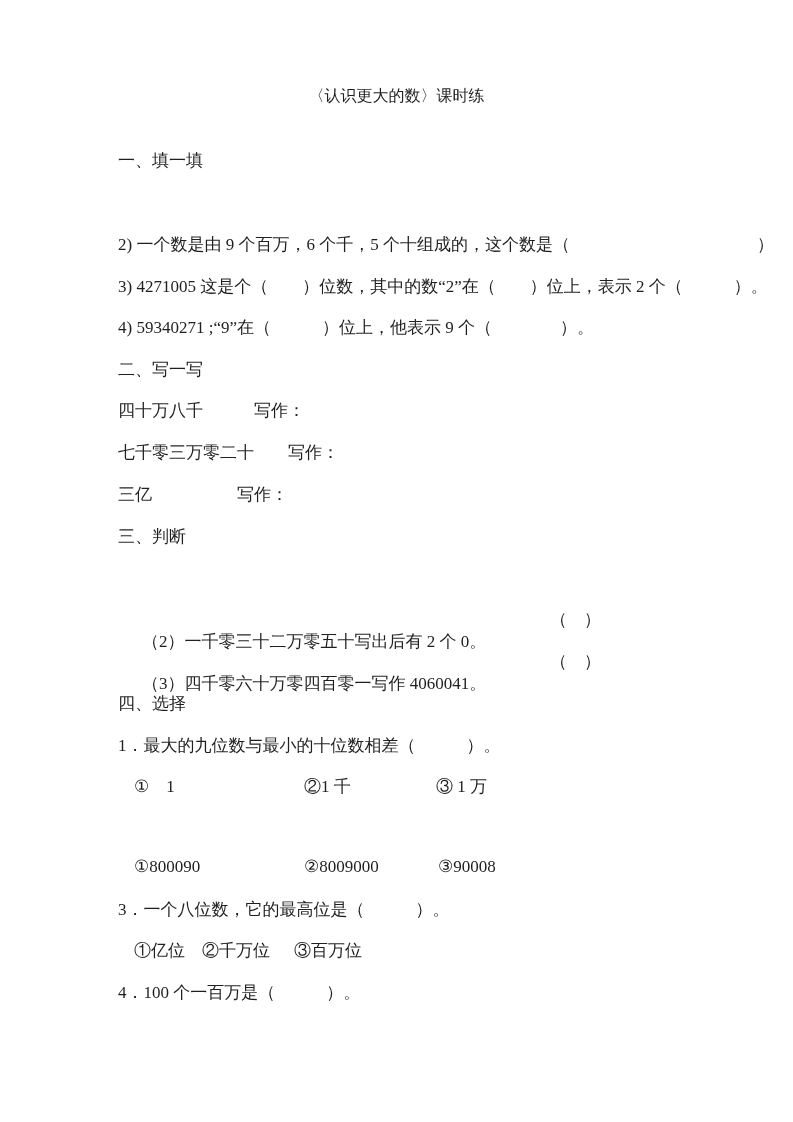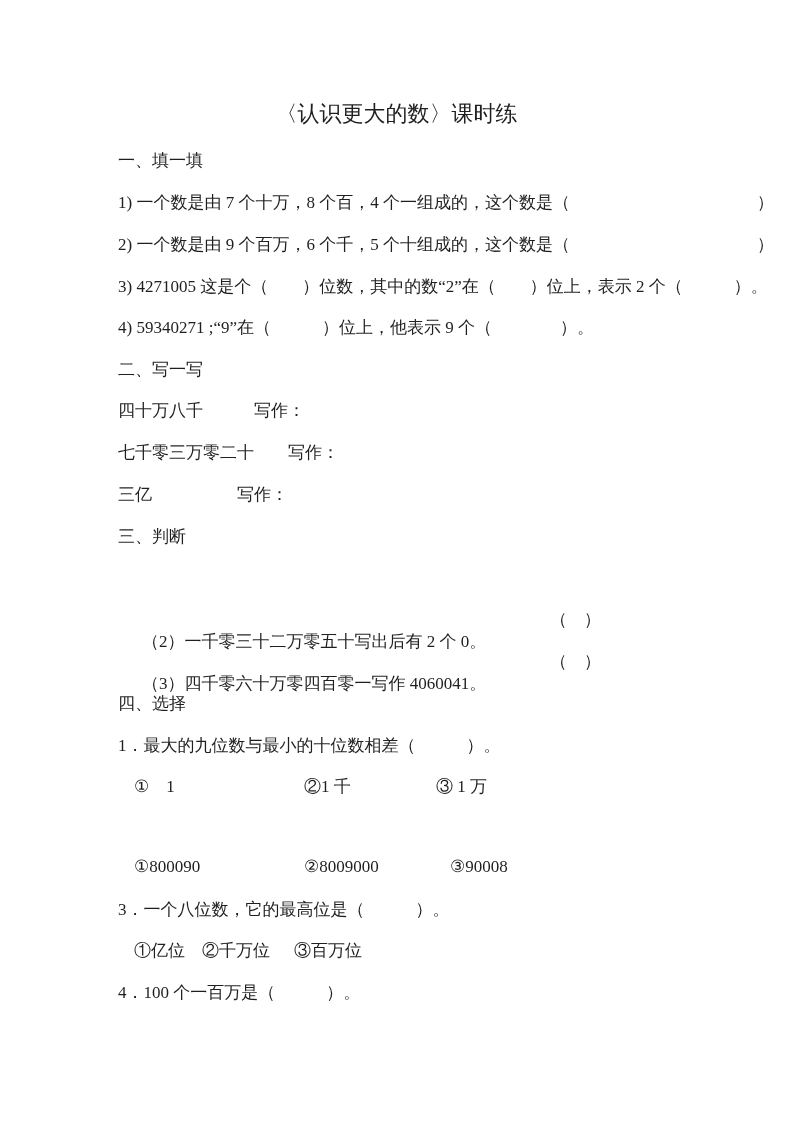--- a/index.html
+++ b/index.html
@@ -11,27 +11,28 @@
     position: relative;
     width: 793px;
     height: 1122px;
     background: #ffffff;
     font-family: "Liberation Serif", "DejaVu Serif", serif;
     color: #1f1f1f;
     overflow: hidden;
   }
   .doc-title {
     position: absolute;
-    top: 103px;
+    top: 86px;
     left: 0;
     width: 100%;
     text-align: center;
-    font-size: 22px;
+    font-size: 16px;
     line-height: 22px;
     white-space: pre;
+    font-family: Liberation Mono, monospace;
   }
   .ln {
     position: absolute;
     left: 118px;
     font-size: 17px;
     line-height: 22px;
     white-space: pre;
   }
   .ln.indent {
     left: 125px;
@@ -55,21 +56,20 @@
   }
 </style>
 </head>
 <body>
 
 <div class="page">
 
   <div class="doc-title">〈认识更大的数〉课时练</div>
 
   <div class="ln" style="top:150px">一、填一填</div>
-  <div class="ln" style="top:192px">1) 一个数是由 7 个十万，8 个百，4 个一组成的，这个数是（　　　　　　　　　　　）</div>
   <div class="ln" style="top:234px">2) 一个数是由 9 个百万，6 个千，5 个十组成的，这个数是（　　　　　　　　　　　）</div>
   <div class="ln" style="top:276px">3) 4271005 这是个（　　）位数，其中的数“2”在（　　）位上，表示 2 个（　　　）。</div>
   <div class="ln" style="top:317px">4) 59340271 ;“9”在（　　　）位上，他表示 9 个（　　　　）。</div>
 
   <div class="ln" style="top:359px">二、写一写</div>
   <div class="ln" style="top:400px">四十万八千　　　写作：</div>
   <div class="ln" style="top:484px">三亿　　　　　写作：</div>
   <div class="ln" style="top:442px">七千零三万零二十　　写作：</div>
 
   <div class="ln" style="top:526px">三、判断</div>
@@ -87,21 +87,21 @@
   <div class="ln" style="top:735px">1．最大的九位数与最小的十位数相差（　　　）。</div>
   <div class="ln optrow" style="top:776px">
     <span class="opt" style="left:118px">①　1</span>
     <span class="opt" style="left:288px">②1 千</span>
     <span class="opt" style="left:420px">③ 1 万</span>
   </div>
 
   <div class="ln optrow" style="top:856px">
     <span class="opt" style="left:118px">①800090</span>
     <span class="opt" style="left:288px">②8009000</span>
-    <span class="opt" style="left:434px">③90008</span>
+    <span class="opt" style="left:422px">③90008</span>
   </div>
 
   <div class="ln" style="top:899px">3．一个八位数，它的最高位是（　　　）。</div>
   <div class="ln optrow" style="top:940px">
     <span class="opt" style="left:118px">①亿位</span>
     <span class="opt" style="left:186px">②千万位</span>
     <span class="opt" style="left:278px">③百万位</span>
   </div>
 
   <div class="ln" style="top:982px">4．100 个一百万是（　　　）。</div>

